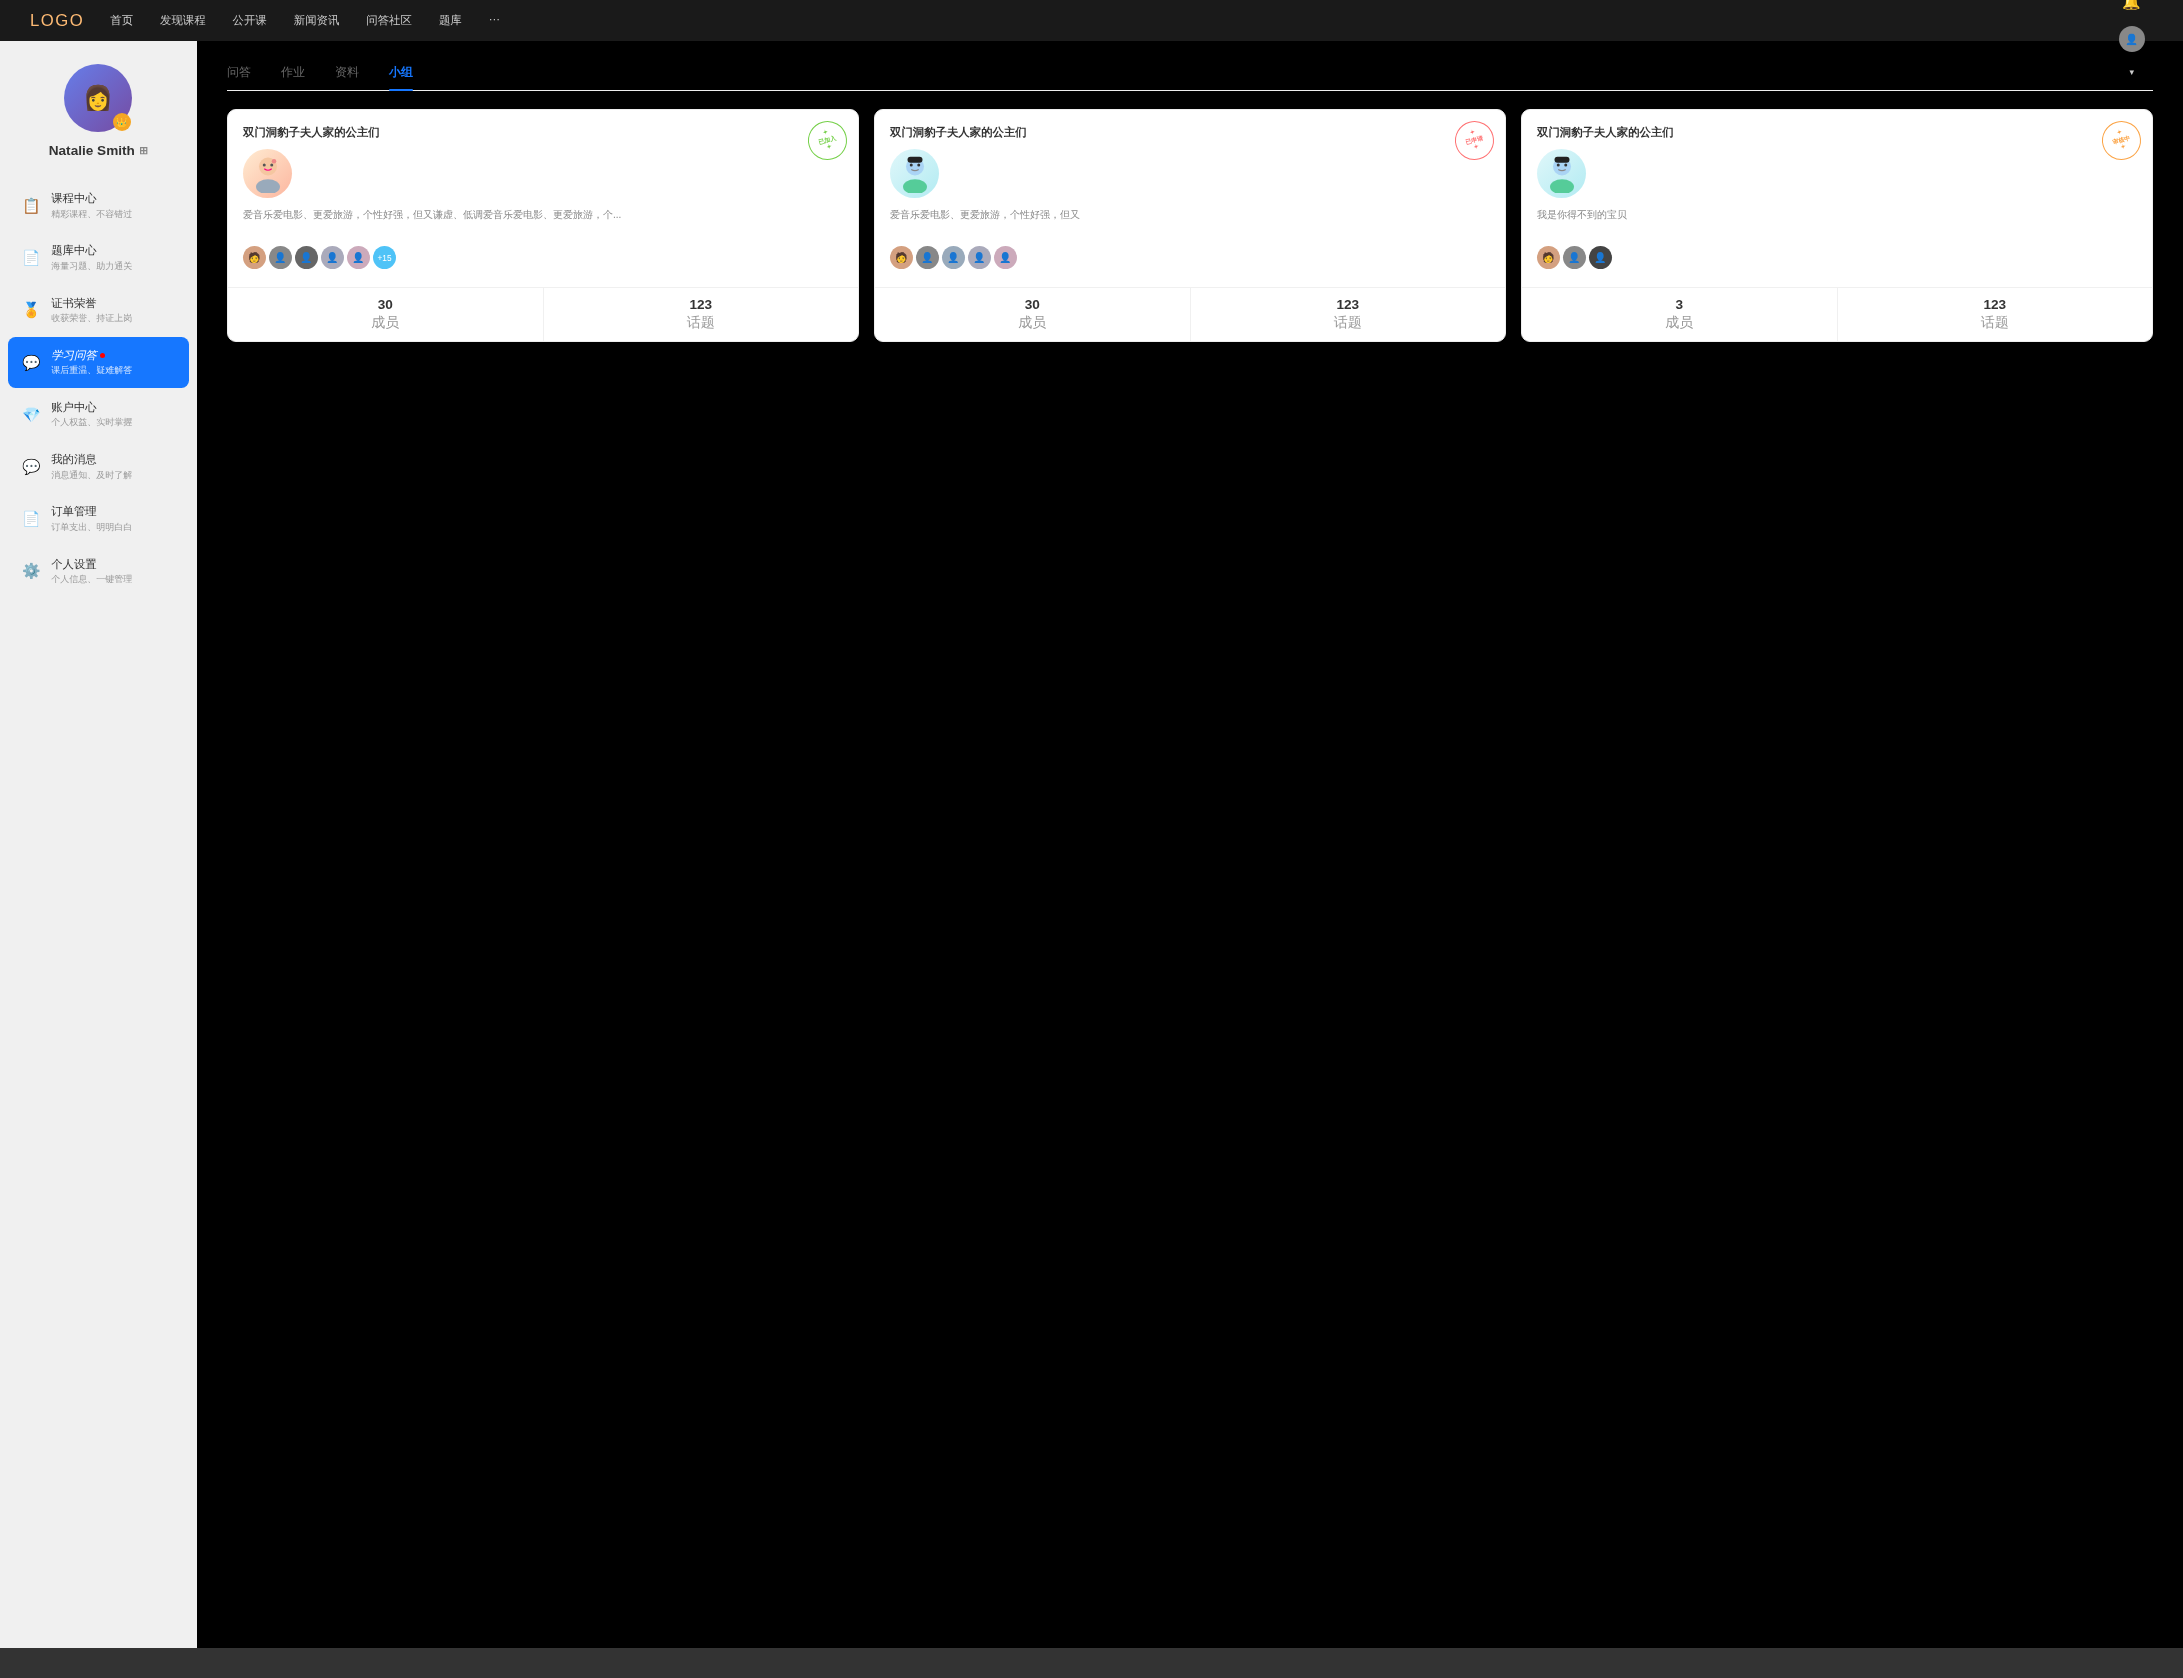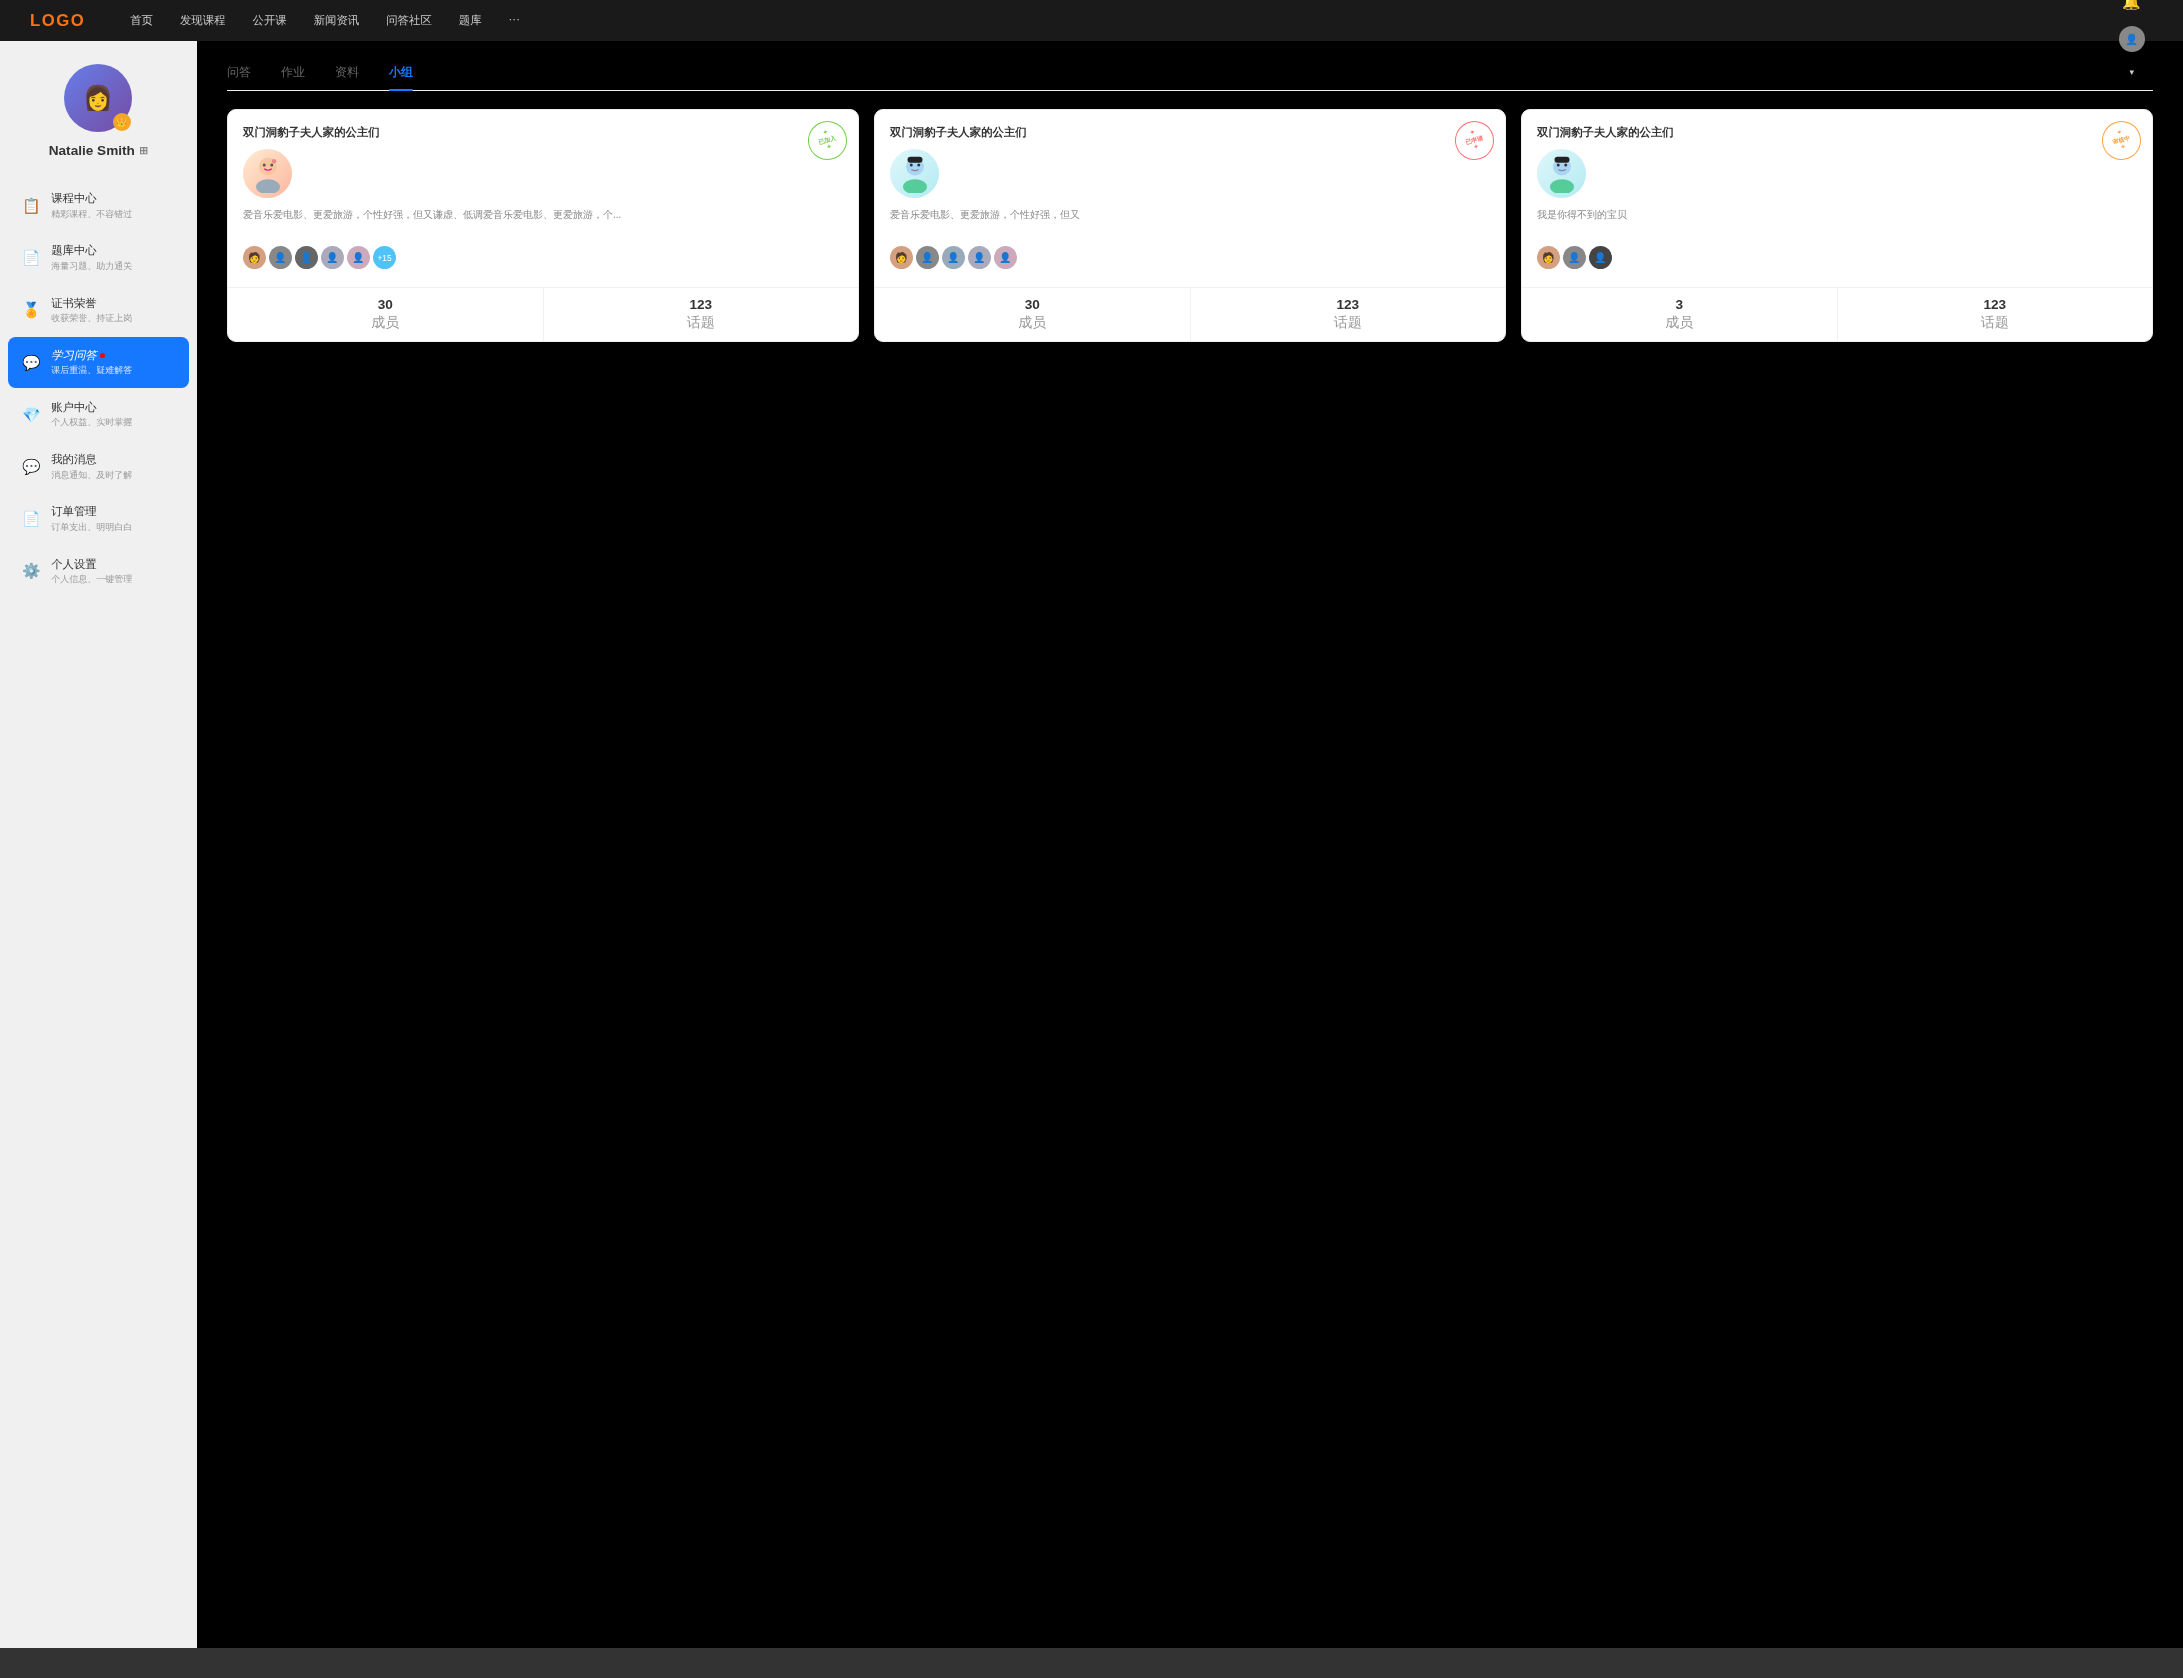--- a/index.html
+++ b/index.html
@@ -10,24 +10,24 @@
       background: #1a1a1a;
       height: 41px;
       display: flex;
       align-items: center;
       padding: 0 30px;
       position: fixed;
       top: 0; left: 0; right: 0;
       z-index: 100;
     }
     .header-logo {
-      color: #f97316;
+      color: #fdba74;
       font-size: 16.7px;
-      font-weight: bold;
-      margin-right: 45px;
+      font-weight: normal;
+      margin-right: 26px;
       letter-spacing: 1.5px;
     }
     .header-nav {
       display: flex;
       gap: 27px;
       flex: 1;
     }
     .header-nav a {
       color: #ccc;
       text-decoration: none;

